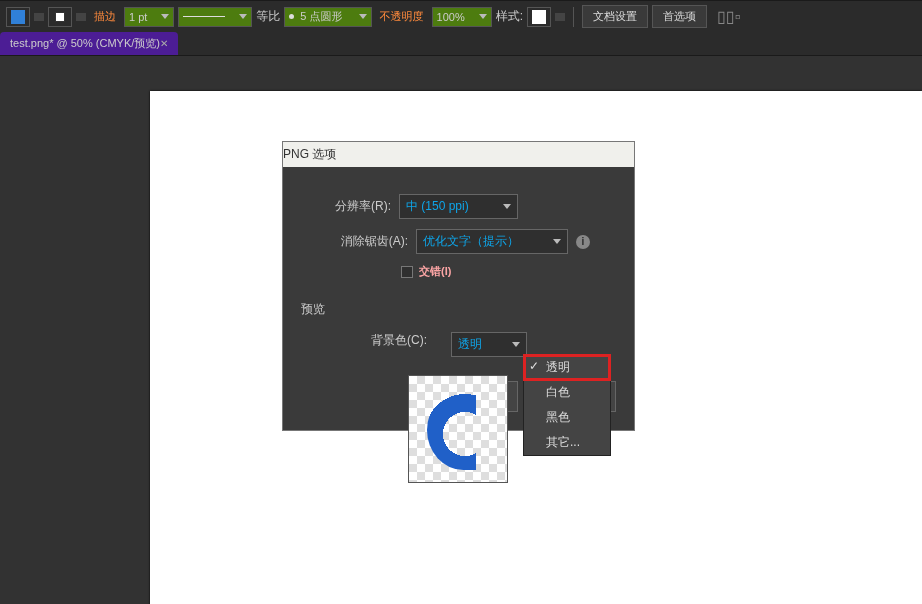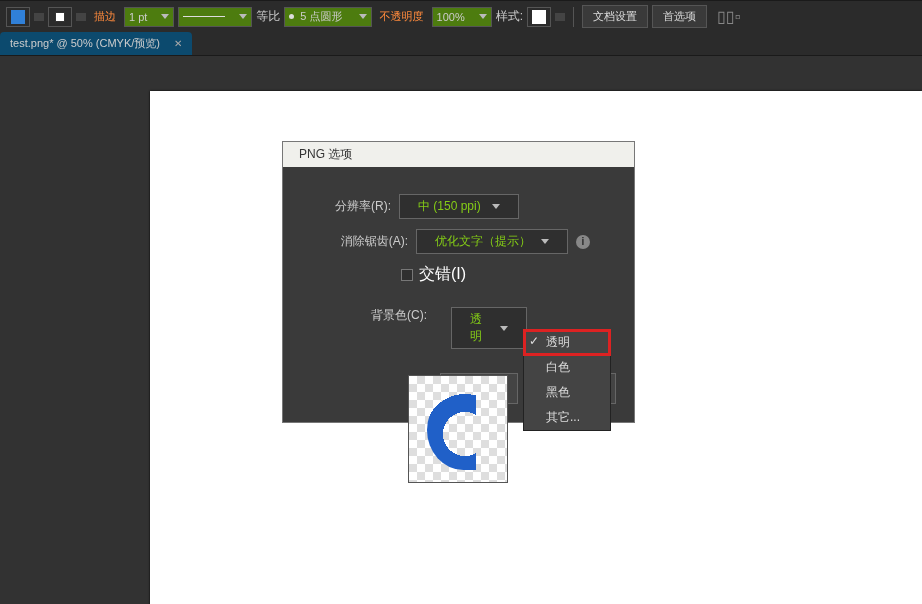--- a/index.html
+++ b/index.html
@@ -10,38 +10,38 @@
     .tb-swatch { width: 14px; height: 14px; }
     .tb-dd { width: 10px; height: 8px; background: #444; }
     .tb-label { color: #ff8a3c; font-size: 11px; padding: 0 4px; }
     .tb-combo { height: 20px; background: #4d7c0f; border: 1px solid #555; display: flex; align-items: center; padding: 0 4px; color: #ccc; font-size: 11px; gap: 4px; }
     .tb-line { width: 48px; height: 1px; background: #ddd; }
     .tb-style-label { color: #ccc; font-size: 12px; }
     .tb-btn { background: #3a3a3a; color: #ddd; font-size: 11px; padding: 3px 10px; border: 1px solid #555; }
     .tb-sep { width: 1px; height: 20px; background: #555; margin: 0 4px; }
     
     .tabs { height: 24px; background: #2b2b2b; display: flex; align-items: flex-end; border-bottom: 1px solid #1a1a1a; }
-    .tab { background: #0c4a6e; color: #ccc; font-size: 11px; padding: 4px 10px; border-top-left-radius: 4px; border-top-right-radius: 4px; display: flex; align-items: center; gap: 14px; }
+    .tab { background: #4c1d95; color: #ccc; font-size: 11px; padding: 4px 10px; border-top-left-radius: 4px; border-top-right-radius: 4px; display: flex; align-items: center; gap: 0; }
     .tab-x { color: #aaa; font-size: 10px; }
     
     .workspace { position: absolute; top: 56px; left: 0; right: 0; bottom: 0; background: #323232; }
     .canvas { position: absolute; left: 150px; top: 35px; width: 772px; height: 540px; background: #fff; box-shadow: 0 0 2px #000; }
     
     .dialog { position: absolute; left: 282px; top: 141px; width: 353px; background: #3a3a3a; border: 1px solid #777; }
-    .dlg-title { background: #f0f0ec; color: #333; font-size: 12px; padding: 4px 16px; }
+    .dlg-title { background: #f0f0ec; color: #333; font-size: 12px; padding: 4px 0; }
     .dlg-body { padding: 18px 18px 10px; }
     .section-label { color: #ccc; font-size: 12px; margin-bottom: 14px; }
     .row { display: flex; align-items: center; margin-bottom: 10px; justify-content: flex-end; gap: 8px; margin-top: 9px; }
     .row-lab { color: #ccc; font-size: 12px; min-width: 90px; text-align: right; }
-    .combo { background: #2f2f2f; border: 1px solid #666; color: #84cc16; font-size: 12px; padding: 3px 18px; display: flex; align-items: center; justify-content: space-between; }
+    .combo { background: #2f2f2f; border: 1px solid #666; color: #0ea5e9; font-size: 12px; padding: 3px 6px; display: flex; align-items: center; justify-content: space-between; }
     .combo-arrow { width: 0; height: 0; border-left: 4px solid transparent; border-right: 4px solid transparent; border-top: 5px solid #bbb; margin-left: 10px; }
     .info-ic { width: 14px; height: 14px; border-radius: 50%; background: #888; color: #2a2a2a; font-size: 10px; display: flex; align-items: center; justify-content: center; font-weight: bold; }
     .chk-row { display: flex; align-items: center; gap: 6px; margin-left: 100px; margin-bottom: 8px; }
     .chk { width: 12px; height: 12px; border: 1px solid #777; background: #2f2f2f; }
-    .chk-lab { color: #ffffff; font-size: 16px; }
+    .chk-lab { color: #fca5a5; font-size: 11px; font-weight: bold; }
     
     .preview-box { margin-top: 22px; }
     .preview-row { display: flex; align-items: flex-start; gap: 24px; margin-left: 70px; position: relative; }
     .bg-combo { width: 76px; }
     .dropdown { position: absolute; left: 152px; top: 22px; width: 88px; background: #444; border: 1px solid #222; z-index: 10; }
     .dd-item { color: #ddd; font-size: 12px; padding: 4px 8px 4px 22px; position: relative; }
     .dd-item.sel::before { content: "✓"; position: absolute; left: 5px; color: #ddd; }
     .dd-item.hl { outline: 3px solid #d22; outline-offset: -2px; }
     .thumb { position: absolute; left: 408px; top: 375px; width: 100px; height: 108px;
       background: repeating-conic-gradient(#dedede 0 25%, #fff 0 50%) 0 0 / 16px 16px; border: 1px solid #555; }
@@ -124,20 +124,21 @@
       </div>
       <span class="info-ic">i</span>
       <span style="width:18px"></span>
     </div>
     <div class="chk-row">
       <div class="chk"></div>
       <span class="chk-lab">交错(I)</span>
     </div>
 
     <div class="preview-box">
+      <div class="section-label">预览</div>
       <div class="preview-row">
         <span class="row-lab" style="min-width:auto">背景色(C):</span>
         <div class="combo bg-combo">
           <span>透明</span>
             <span class="combo-arrow"></span>
         </div>
         <div class="dropdown">
           <div class="dd-item sel hl">透明</div>
           <div class="dd-item">白色</div>
           <div class="dd-item">黑色</div>

